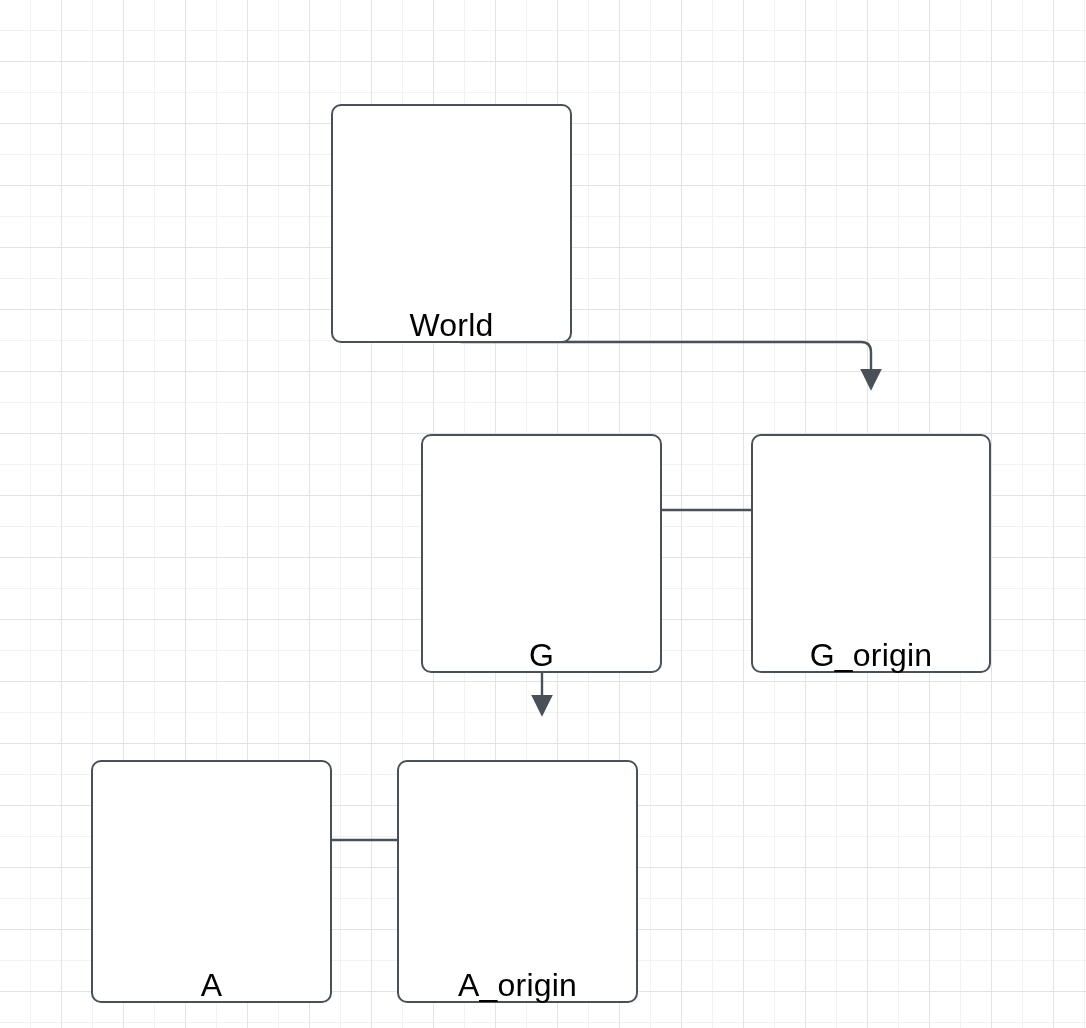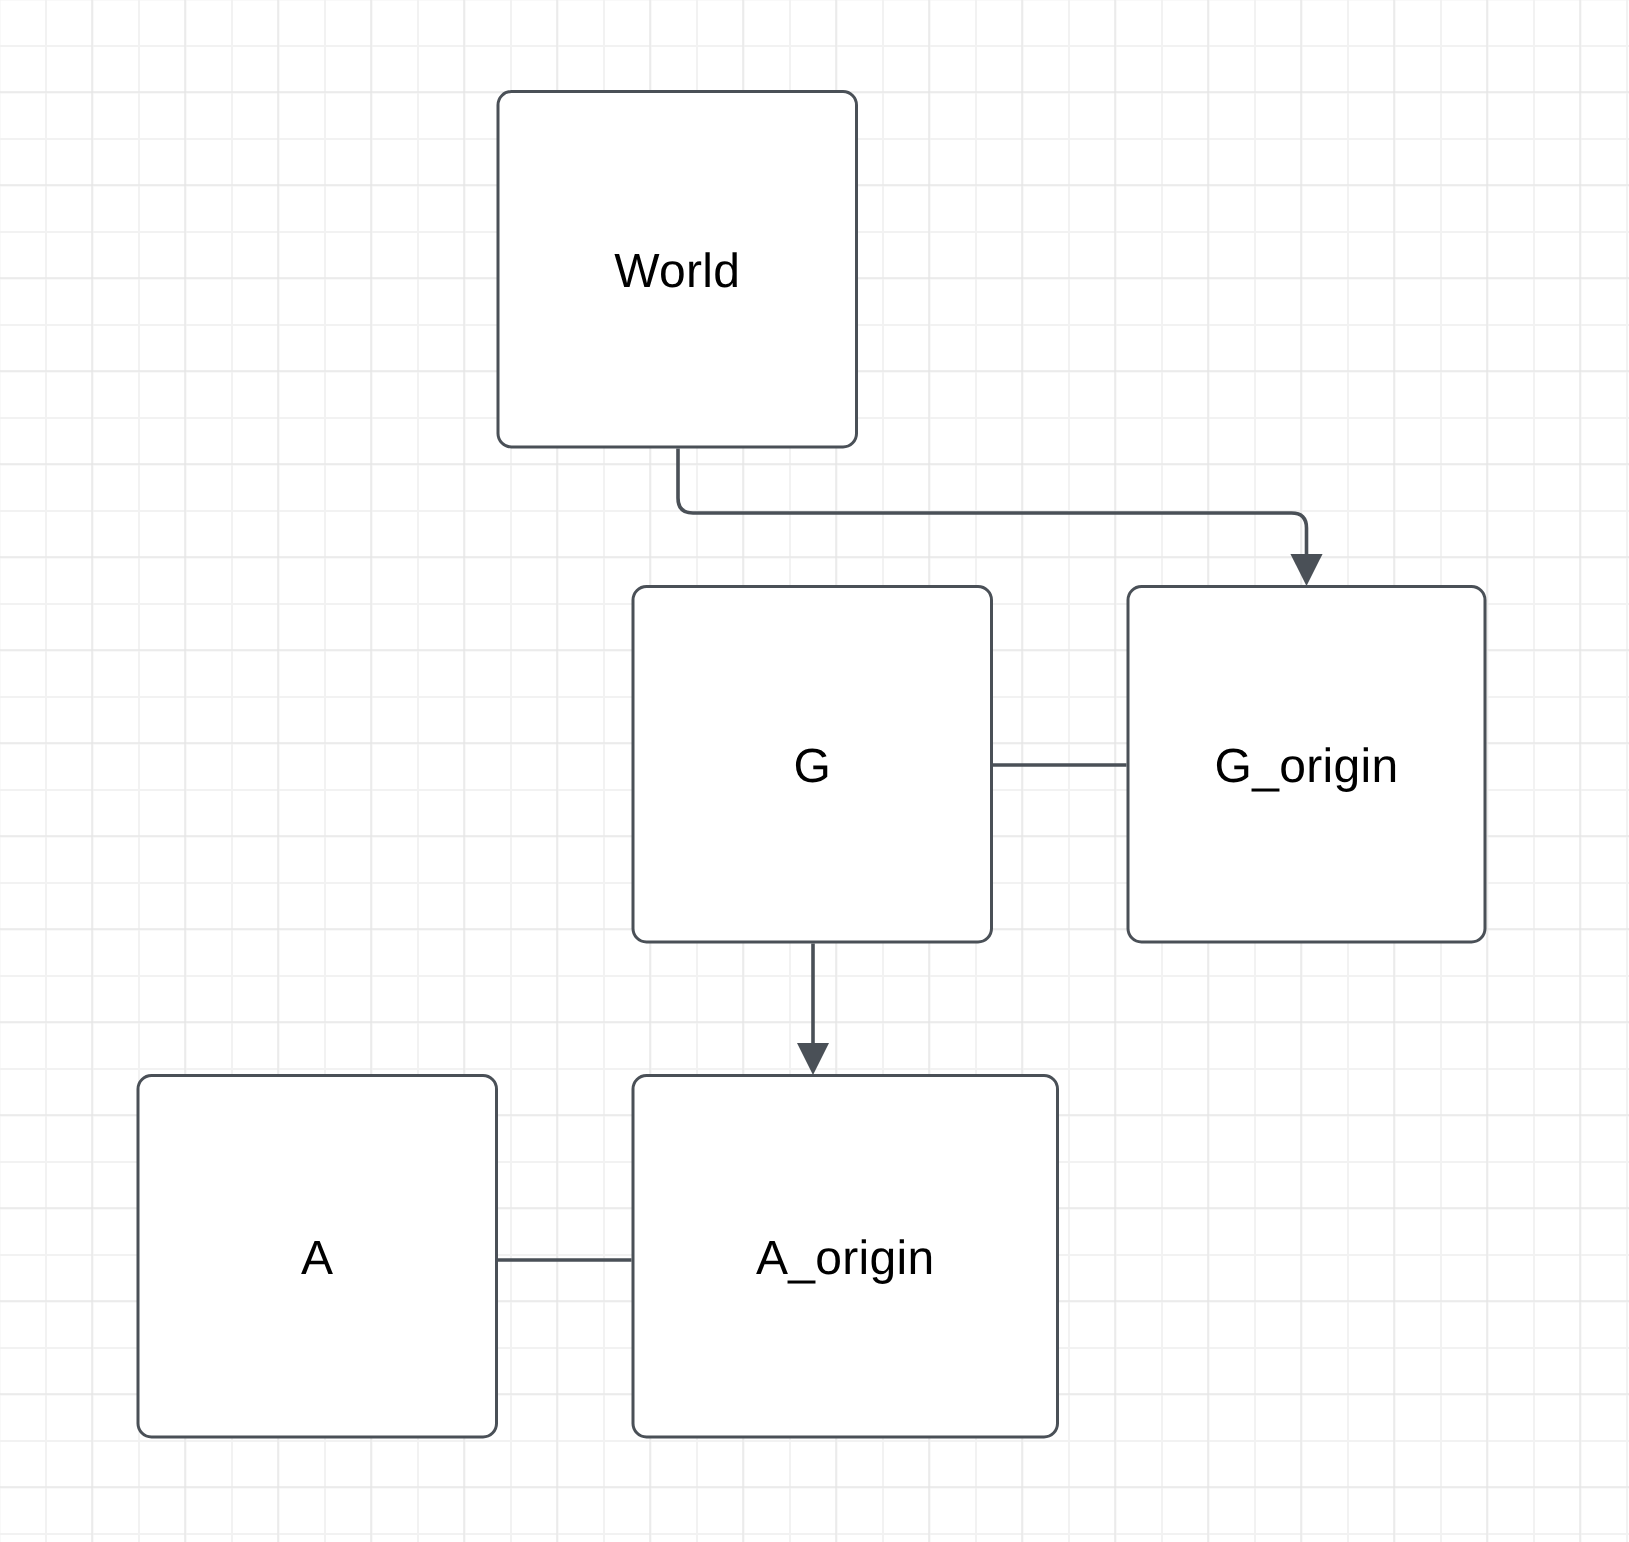--- a/index.html
+++ b/index.html
@@ -34,22 +34,23 @@
     height: 1028px;
     pointer-events: none;
   }
   .node {
     position: absolute;
     box-sizing: border-box;
     background: #ffffff;
     border: 2px solid #4a5057;
     border-radius: 10px;
     display: flex;
-    align-items: center;
+    align-items: flex-end;
     justify-content: center;
+    margin-top: 44px;
   }
   .node-label {
     font-family: "Liberation Sans", "DejaVu Sans", sans-serif;
     font-size: 32px;
     line-height: 1;
     color: #000000;
     letter-spacing: 0.2px;
     white-space: nowrap;
     user-select: none;
   }
@@ -84,17 +85,17 @@
   </div>
 
   <div class="node" id="node-g-origin" style="left: 751px; top: 390px; width: 240px; height: 239px; background: rgb(255, 255, 255); border-color: rgb(74, 80, 87); border-width: 2px; border-radius: 10px;">
     <span class="node-label" style="color: #000000; font-size: 32px;">G_origin</span>
   </div>
 
   <div class="node" id="node-a" style="left: 91px; top: 716px; width: 241px; height: 243px; background: rgb(255, 255, 255); border-color: rgb(74, 80, 87); border-width: 2px; border-radius: 10px;">
     <span class="node-label" style="color: rgb(0, 0, 0); font-size: 32px;">A</span>
   </div>
 
-  <div class="node" id="node-a-origin" style="left: 421px; top: 716px; width: 285px; height: 243px; background: rgb(255, 255, 255); border-color: rgb(74, 80, 87); border-width: 2px; border-radius: 10px;">
+  <div class="node" id="node-a-origin" style="left: 397px; top: 716px; width: 241px; height: 243px; background: rgb(255, 255, 255); border-color: rgb(74, 80, 87); border-width: 2px; border-radius: 10px;">
     <span class="node-label" style="color: rgb(0, 0, 0); font-size: 32px;">A_origin</span>
   </div>
 
 </div>
 
 </body></html>

